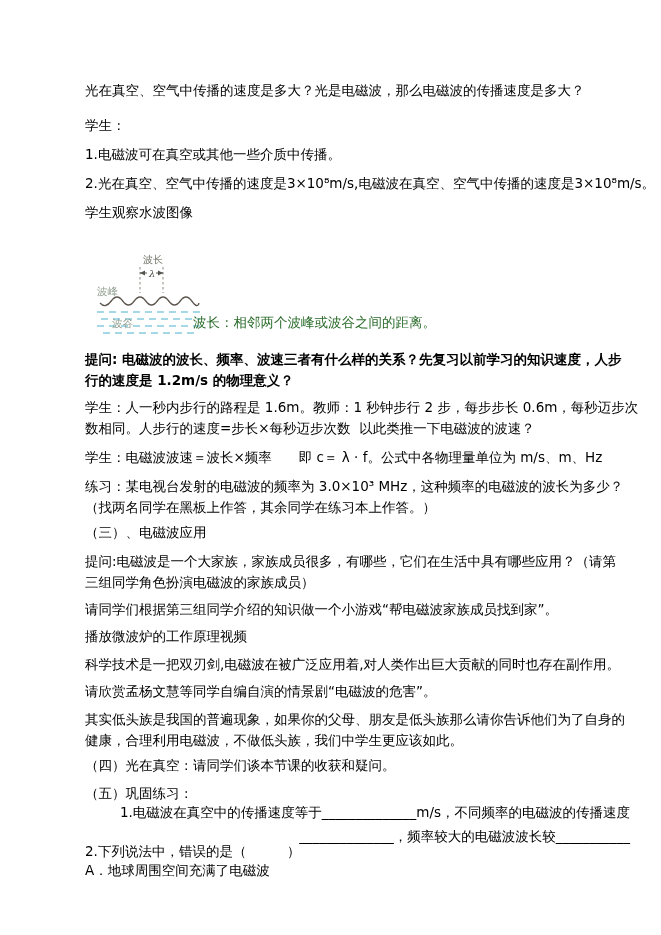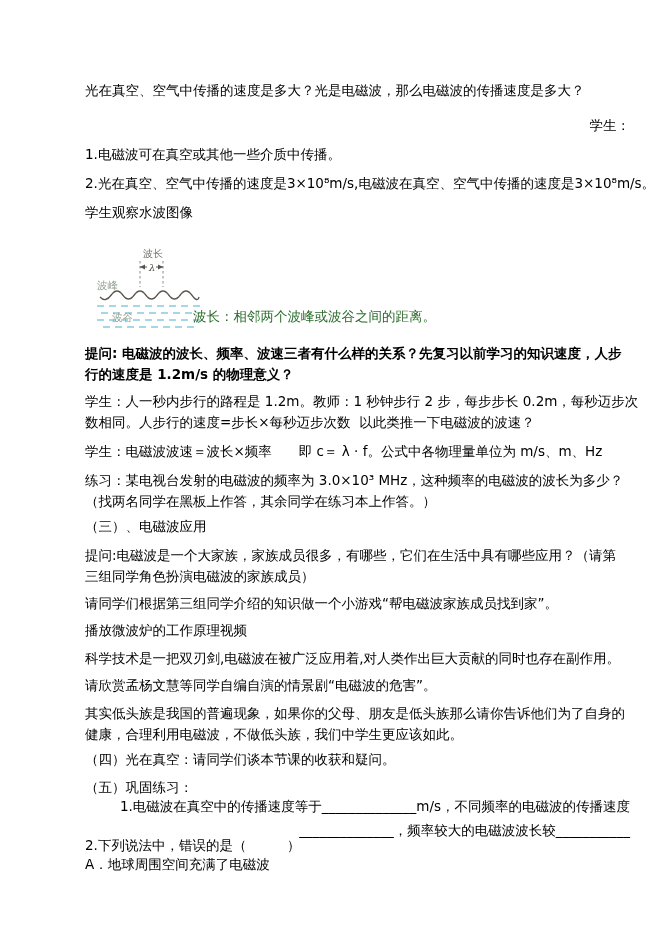--- a/index.html
+++ b/index.html
@@ -14,33 +14,33 @@
   .doc {
     position:absolute; left:85px; top:80px; width:545px;
     font-size:13.5px;
   }
   .doc p {
     margin:8px 0 0 0;
     line-height:21px;
     white-space:pre;
   }
   .doc p.first { margin-top:0; }
-  .mt14 { margin-top:14px !important;text-align:right; }
+  .mt14 { margin-top:14px !important; }
   .mt10 { margin-top:10px !important;font-weight:bold; }
   .mt6  { margin-top:6px  !important; }
   .mt7  { margin-top:7px  !important; }
   .mt4  { margin-top:4px  !important; }
   .mtn4 { margin-top:-4px !important; }
   .mtn6 { margin-top:-6px !important; }
   .lh24 { line-height:24px !important;text-align:right; }
   .lh19 { line-height:19px !important; }
 
   .diagram {
     position:relative;
-    margin:22px 0 0 12px;
+    margin:28px 0 0 12px;
     width:520px; height:88px;
   }
   .diagram svg { position:absolute; left:0; top:0; }
   .diagram .caption {
     position:absolute; left:96px; top:62px;
     font-size:13.5px; line-height:18px;
     color:#2a6b2a;
     white-space:pre;
   }
   .svg-label { font-size:10.5px; fill:#8f9e8f; }
@@ -86,21 +86,21 @@
           <line x1="6" y1="82" x2="100" y2="82"></line>
         </g>
 
         <text class="svg-label" x="15" y="76">波谷</text>
       </svg>
       <div class="caption">波长：相邻两个波峰或波谷之间的距离。</div>
     </div>
 
     <p class="mt10">提问: 电磁波的波长、频率、波速三者有什么样的关系？先复习以前学习的知识速度，人步
 行的速度是 1.2m/s 的物理意义？</p>
-    <p class="mt6">学生：人一秒内步行的路程是 1.2m。教师：1 秒钟步行 2 步，每步步长 0.2m，每秒迈步次
+    <p class="mt6">学生：人一秒内步行的路程是 1.6m。教师：1 秒钟步行 2 步，每步步长 0.6m，每秒迈步次
 数相同。人步行的速度=步长×每秒迈步次数  以此类推一下电磁波的波速？</p>
     <p>学生：电磁波波速＝波长×频率　　即 c＝ λ · f。公式中各物理量单位为 m/s、m、Hz</p>
     <p>练习：某电视台发射的电磁波的频率为 3.0×10³ MHz，这种频率的电磁波的波长为多少？
 （找两名同学在黑板上作答，其余同学在练习本上作答。）</p>
     <p class="mt4">（三）、电磁波应用</p>
     <p>提问:电磁波是一个大家族，家族成员很多，有哪些，它们在生活中具有哪些应用？（请第
 三组同学角色扮演电磁波的家族成员）</p>
     <p class="mt6">请同学们根据第三组同学介绍的知识做一个小游戏“帮电磁波家族成员找到家”。</p>
     <p class="mt6">播放微波炉的工作原理视频</p>
     <p class="mt7">科学技术是一把双刃剑,电磁波在被广泛应用着,对人类作出巨大贡献的同时也存在副作用。</p>

